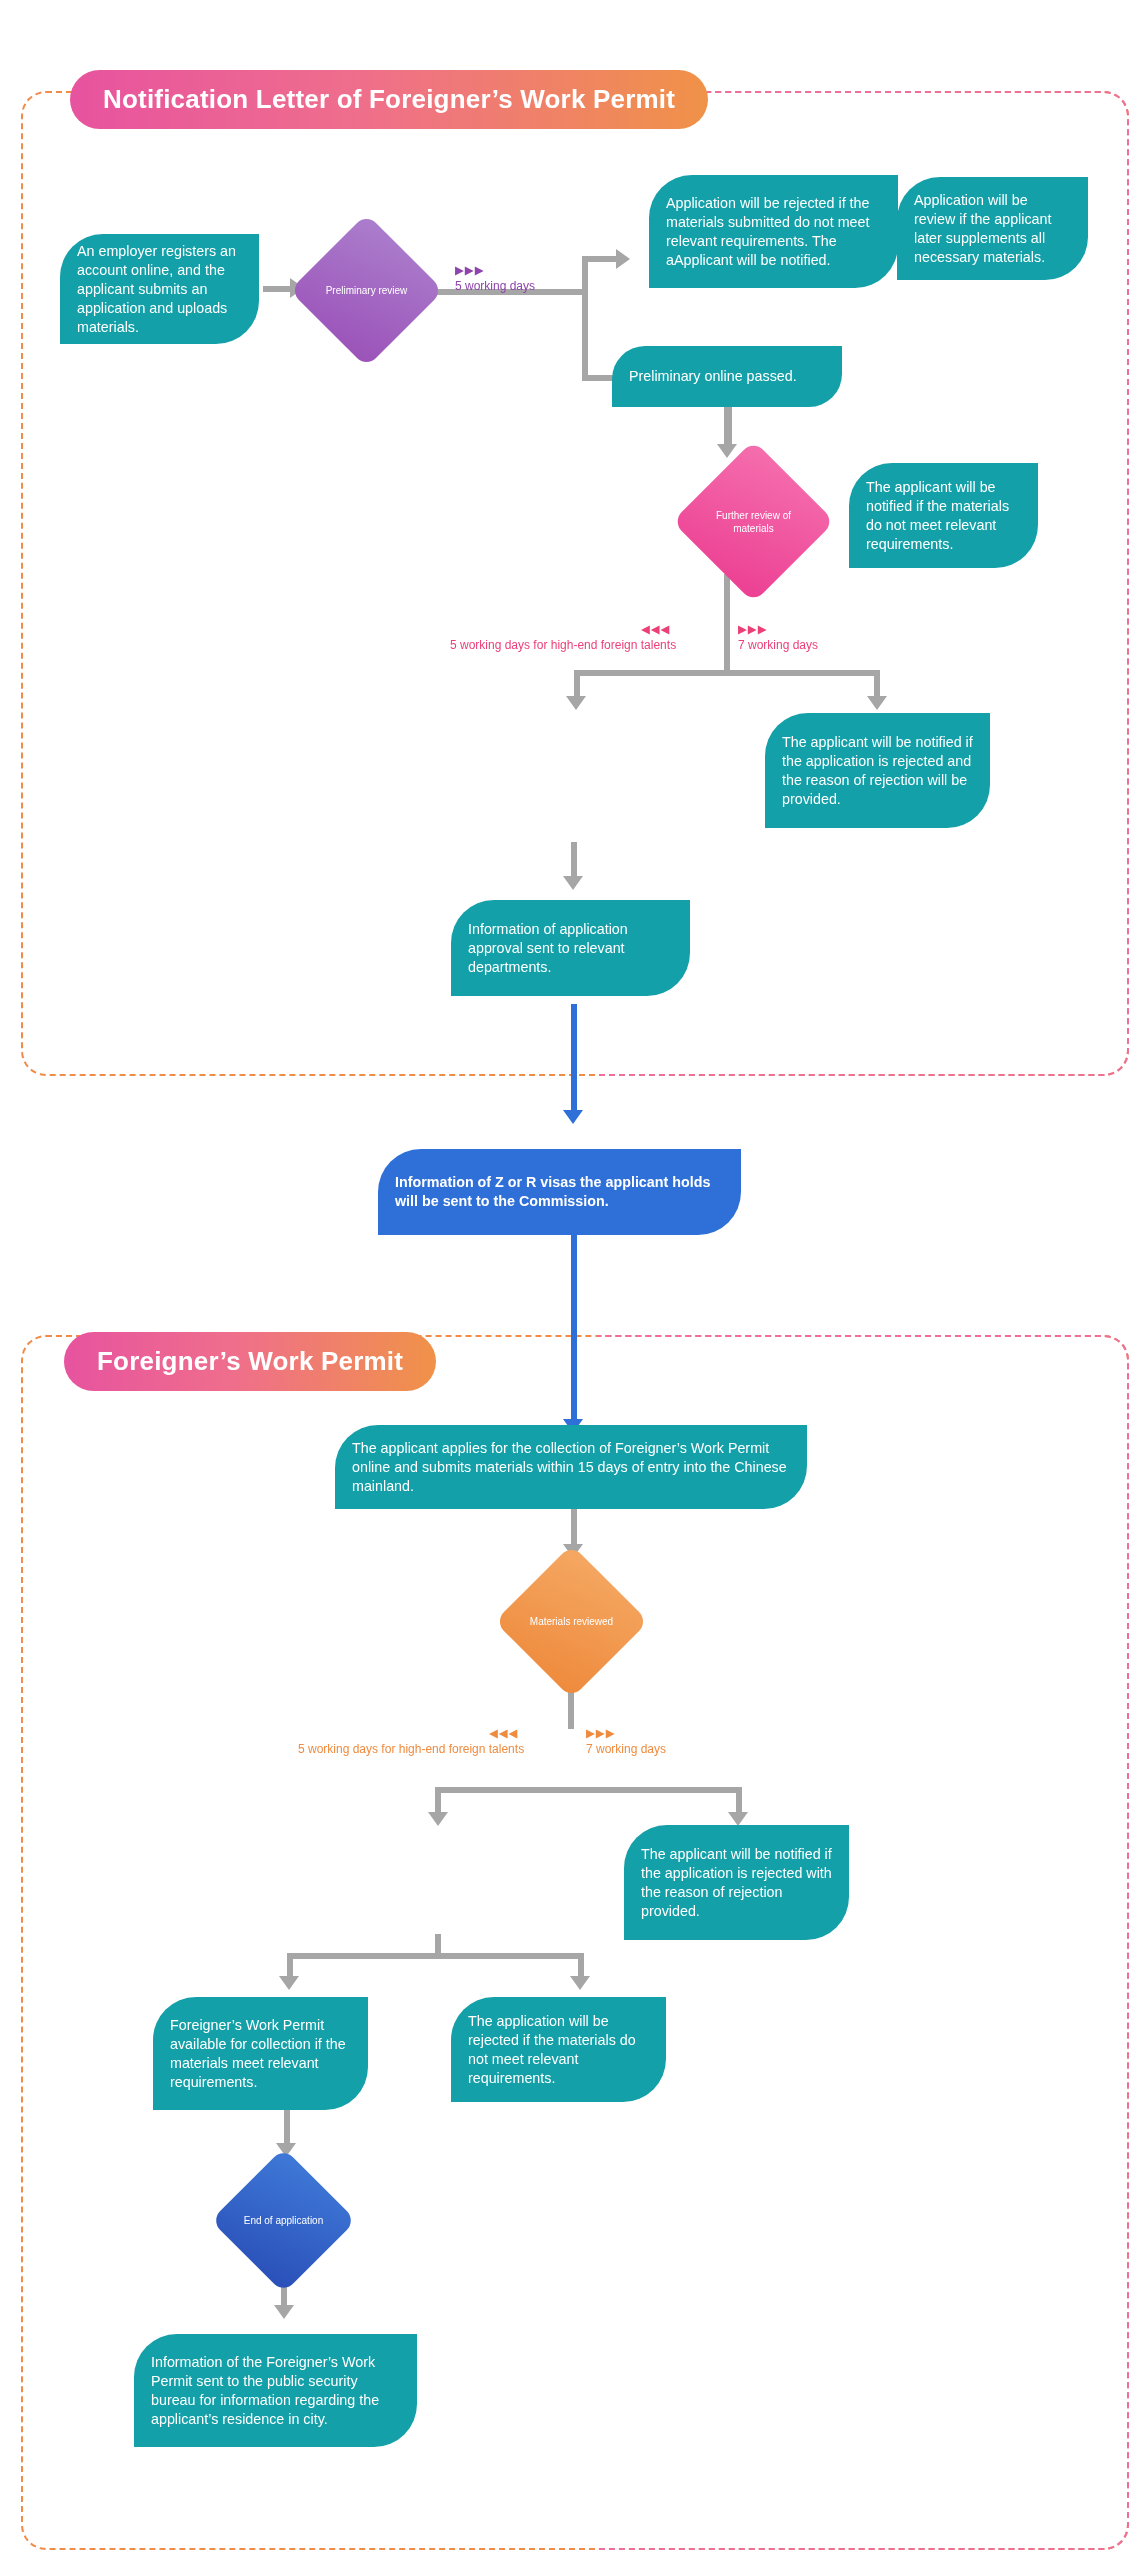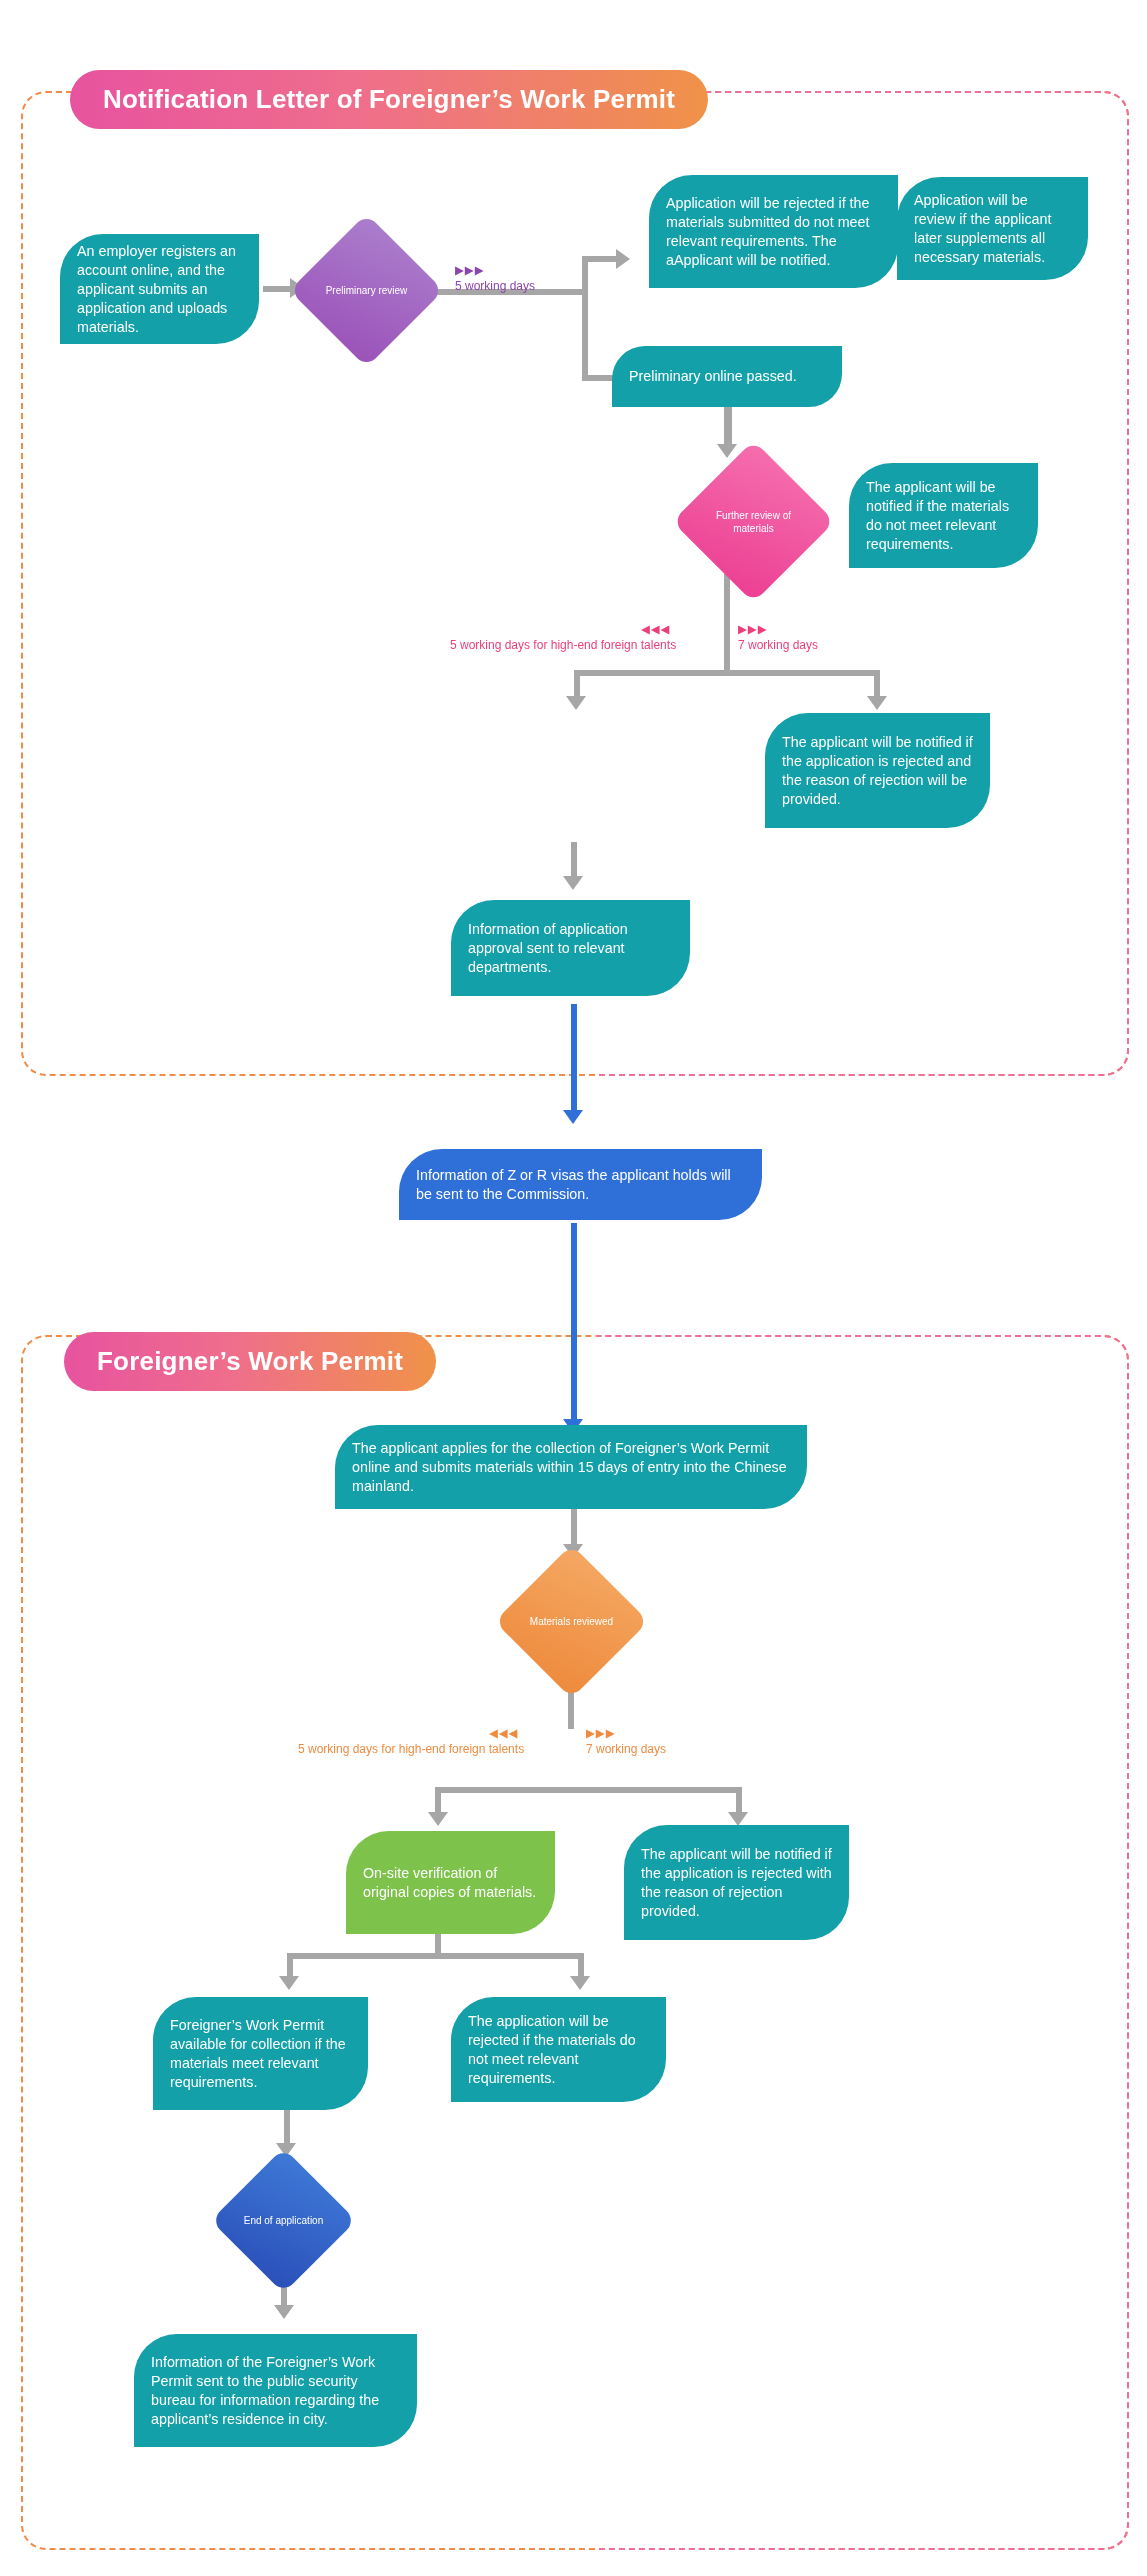--- a/index.html
+++ b/index.html
@@ -199,21 +199,21 @@
   <div class="node teal leaf-tl-br" id="n-notified-rejected" style="left:765px; top:713px; width:225px; height:115px;">The applicant will be notified if the application is rejected and the reason of rejection will be provided.</div>
 
   <div class="conn v" style="left:571px; top:842px; height:38px;"></div>
   <div class="arrowhead ah-down" style="left:563px; top:876px;"></div>
 
   <div class="node teal leaf-tl-br" id="n-info-dept" style="left:451px; top:900px; width:239px; height:96px;">Information of application approval sent to relevant departments.</div>
 
   <div class="conn v blue-line" style="left:571px; top:1004px; height:110px;"></div>
   <div class="arrowhead ah-down blue-head" style="left:563px; top:1110px;"></div>
 
-  <div class="node blue leaf-tl-br" id="n-visa" style="left:399px; top:1149px; width:363px; height:71px;">Information of Z or R visas the applicant holds will be sent to the Commission.</div>
+  <div class="node blue leaf-tl-br" id="n-visa" style="left:378px; top:1149px; width:363px; height:86px;font-weight:bold;">Information of Z or R visas the applicant holds will be sent to the Commission.</div>
 
   <div class="conn v blue-line" style="left:571px; top:1223px; height:201px;"></div>
   <div class="arrowhead ah-down blue-head" style="left:563px; top:1419px;"></div>
 
   <div class="frame" id="frame-2"></div>
   <div class="frame-mask" id="frame-2-mask"></div>
 
   <div class="pill" id="pill-2">Foreigner’s Work Permit</div>
 
   <div class="node teal leaf-tl-br" id="n-apply-collection" style="left:335px; top:1425px; width:472px; height:84px;">The applicant applies for the collection of Foreigner’s Work Permit online and submits materials within 15 days of entry into the Chinese mainland.</div>
@@ -236,21 +236,20 @@
     <div class="tri-row">▶▶▶</div>
     <div>7 working days</div>
   </div>
 
   <div class="conn h" style="left:435px; top:1787px; width:306px;"></div>
   <div class="conn v" style="left:435px; top:1787px; height:29px;"></div>
   <div class="arrowhead ah-down" style="left:428px; top:1812px;"></div>
   <div class="conn v" style="left:736px; top:1787px; height:29px;"></div>
   <div class="arrowhead ah-down" style="left:728px; top:1812px;"></div>
 
-  <div class="node green leaf-tl-br" id="n-onsite" style="left:346px; top:1831px; width:209px; height:103px;">On-site verification of original copies of materials.</div>
 
   <div class="node teal leaf-tl-br" id="n-s2-notified-rejected" style="left:624px; top:1825px; width:225px; height:115px;">The applicant will be notified if the application is rejected with the reason of rejection provided.</div>
 
   <div class="conn v" style="left:435px; top:1934px; height:25px;"></div>
   <div class="conn h" style="left:287px; top:1953px; width:297px;"></div>
   <div class="conn v" style="left:287px; top:1953px; height:27px;"></div>
   <div class="arrowhead ah-down" style="left:279px; top:1976px;"></div>
   <div class="conn v" style="left:578px; top:1953px; height:27px;"></div>
   <div class="arrowhead ah-down" style="left:570px; top:1976px;"></div>
 

